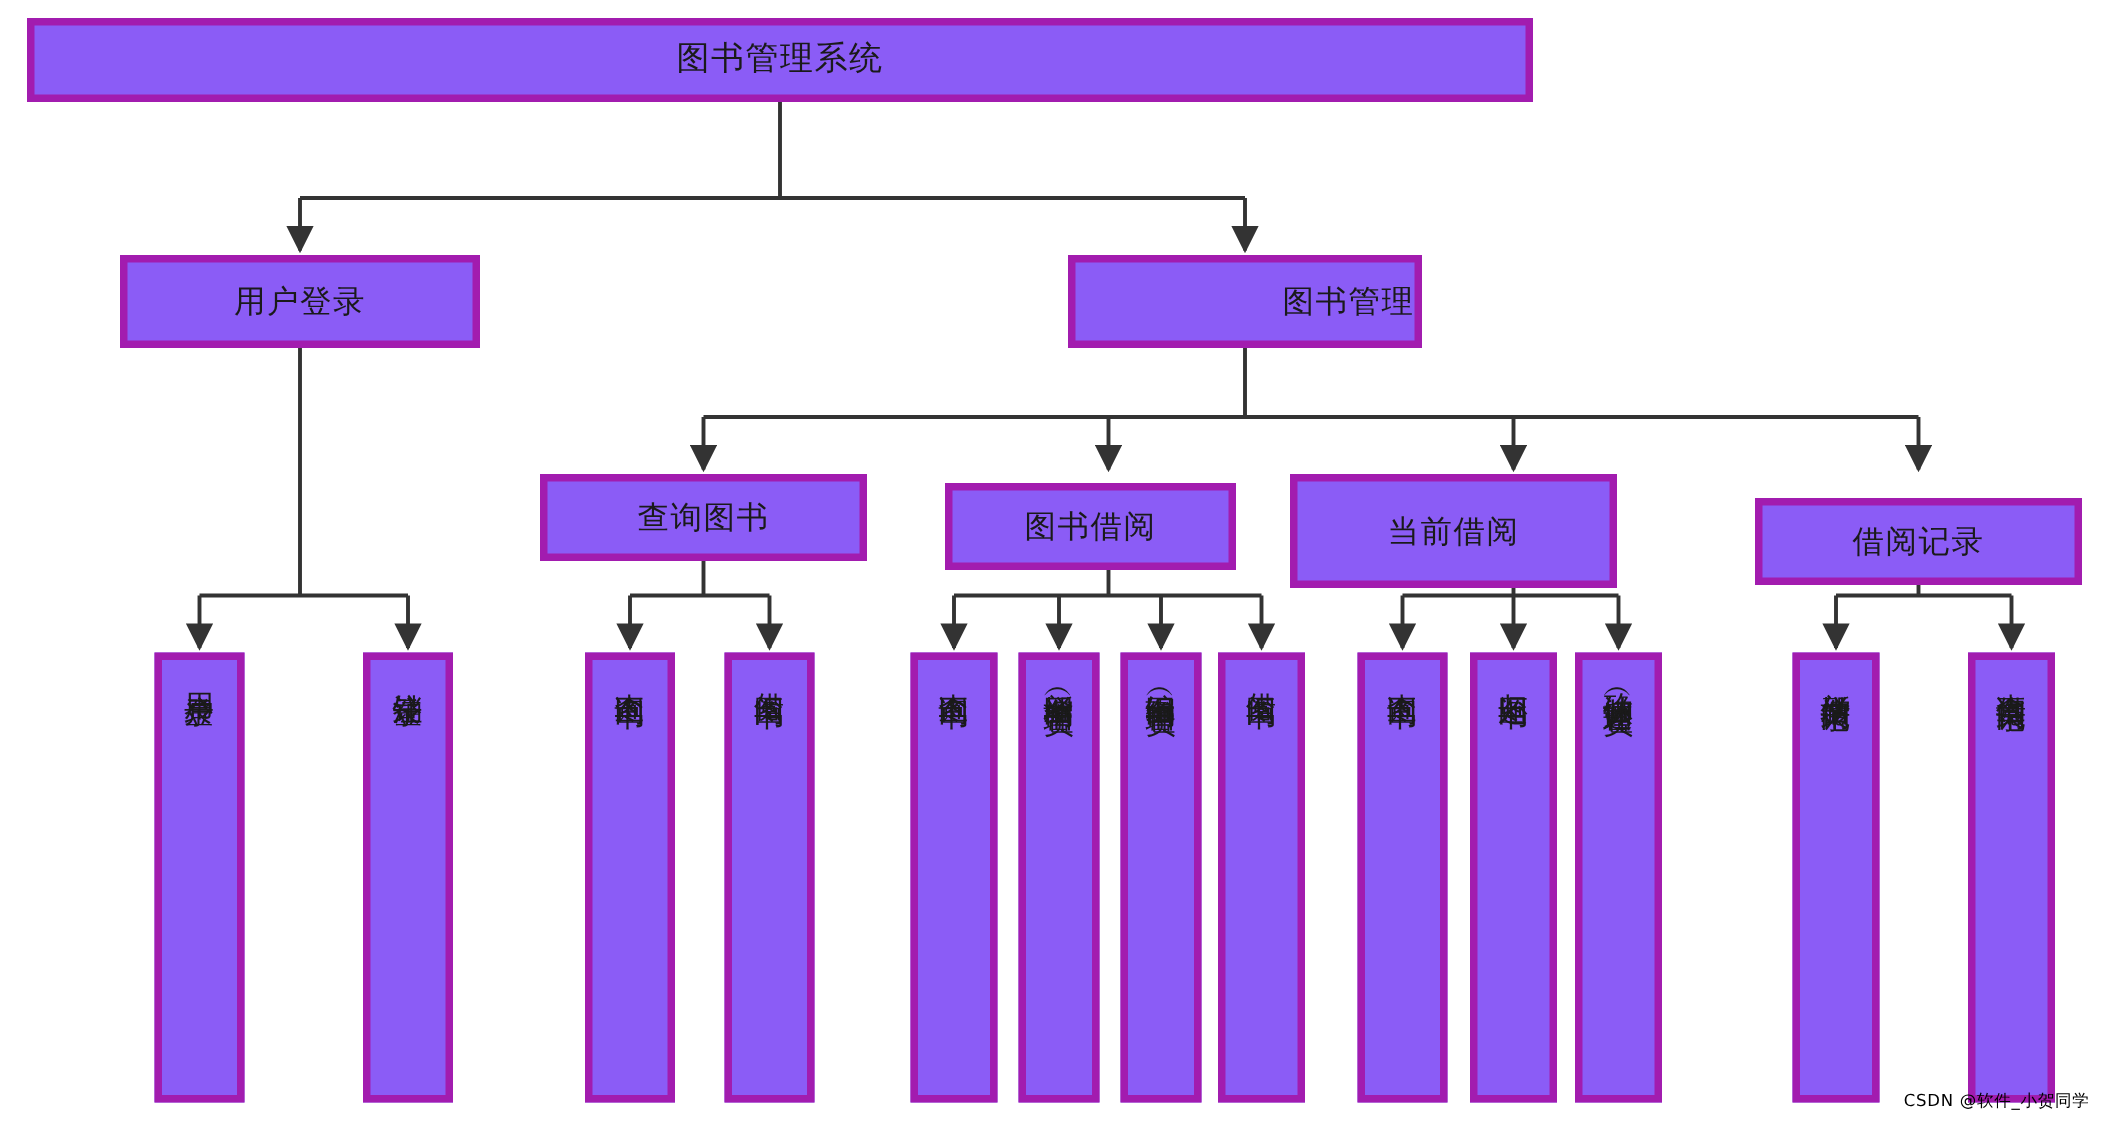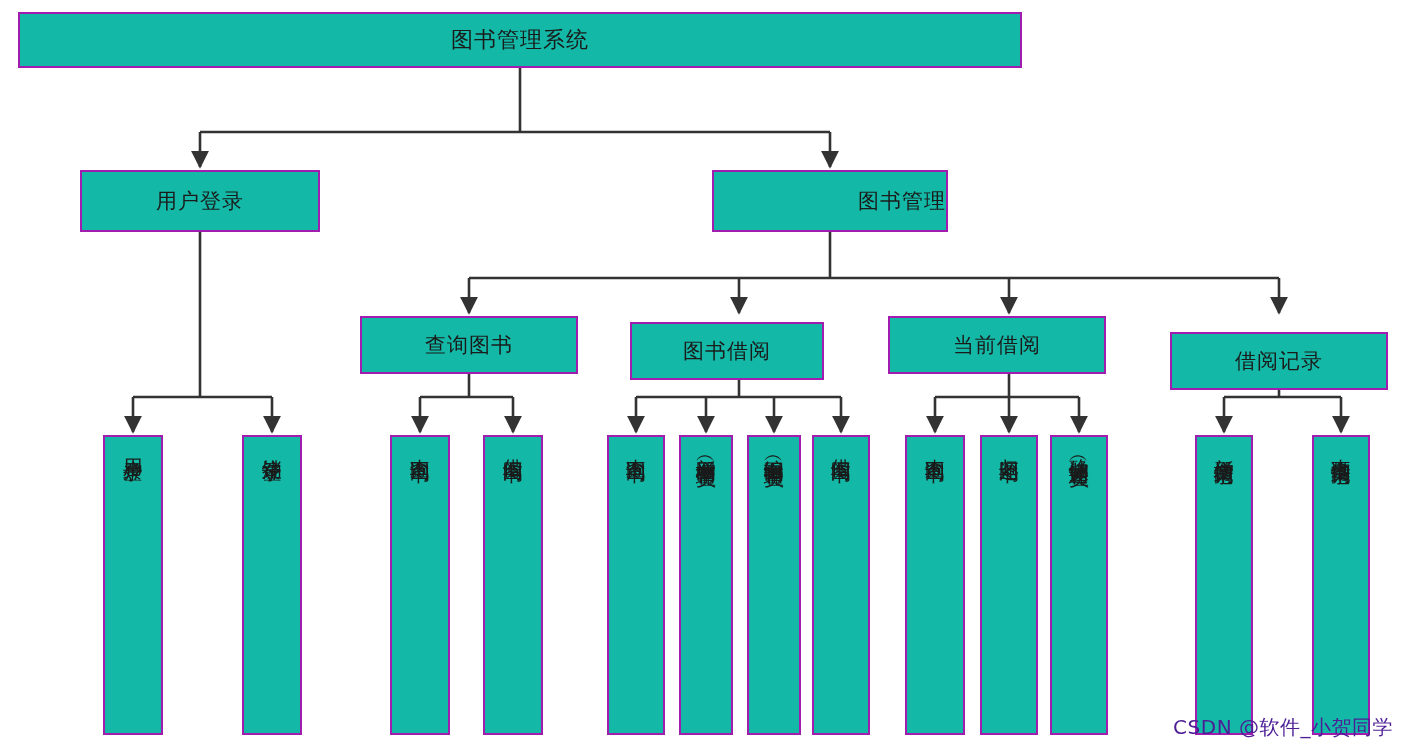--- a/index.html
+++ b/index.html
@@ -22,22 +22,22 @@
     position: absolute;
     left: 0;
     top: 0;
     width: 1405px;
     height: 747px;
     pointer-events: none;
   }
   .node {
     position: absolute;
     box-sizing: border-box;
-    background: #14b8a6;
-    border: 2px solid #a21caf;
+    background: #8b5cf6;
+    border: 5px solid #a21caf;
     display: flex;
     align-items: center;
     justify-content: center;
     color: #1a1a1a;
   }
   .node-h .label {
     font-size: 21px;
     line-height: 1.15;
     letter-spacing: 1px;
     white-space: nowrap;
@@ -56,22 +56,22 @@
     white-space: nowrap;
     text-align: left;
   }
   .node-root .label {
     font-size: 22px;
   }
   .watermark {
     position: absolute;
     right: 12px;
     bottom: 6px;
-    font-size: 20px;
-    color: #4c1d95;
+    font-size: 11px;
+    color: #000000;
     letter-spacing: 0.5px;
     white-space: nowrap;
     user-select: none;
   }
 </style>
 </head>
 <body>
 
 <div id="diagram">
 
@@ -127,21 +127,21 @@
       </div>
       <div class="node node-h" style="left: 712px; top: 170px; width: 236px; height: 62px; justify-content: flex-end;">
         <span class="label">图书管理</span>
       </div>
       <div class="node node-h" style="left: 360px; top: 316px; width: 218px; height: 58px;">
         <span class="label">查询图书</span>
       </div>
       <div class="node node-h" style="left: 630px; top: 322px; width: 194px; height: 58px; align-items: center;">
         <span class="label">图书借阅</span>
       </div>
-      <div class="node node-h" style="left: 888px; top: 316px; width: 218px; height: 58px;">
+      <div class="node node-h" style="left: 860px; top: 316px; width: 218px; height: 76px;">
         <span class="label">当前借阅</span>
       </div>
       <div class="node node-h" style="left: 1170px; top: 316px; width: 218px; height: 58px; margin-top: 16px;">
         <span class="label">借阅记录</span>
       </div>
       <div class="node node-v" style="left: 103px; top: 435px; width: 60px; height: 300px;">
         <span class="label">用户登录</span>
       </div>
       <div class="node node-v" style="left: 242px; top: 435px; width: 60px; height: 300px;">
         <span class="label">注销登录</span>

